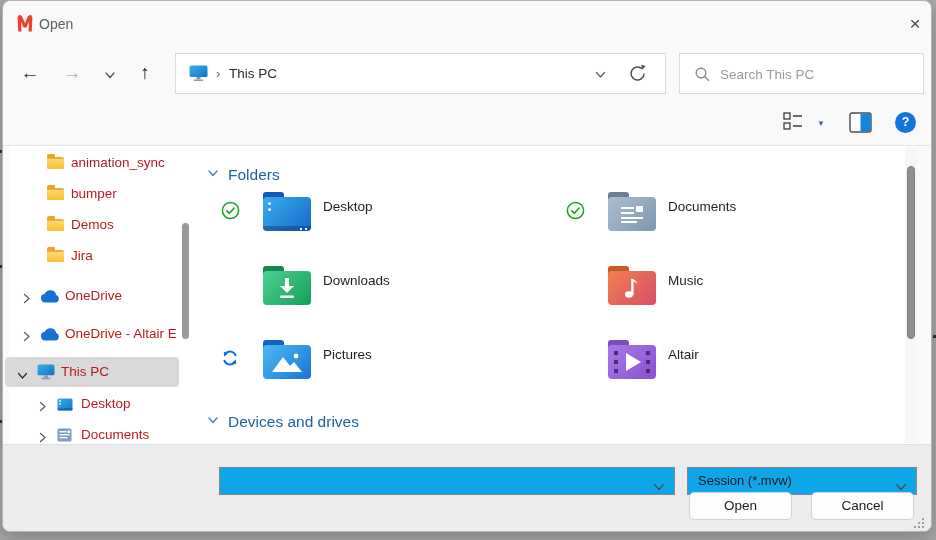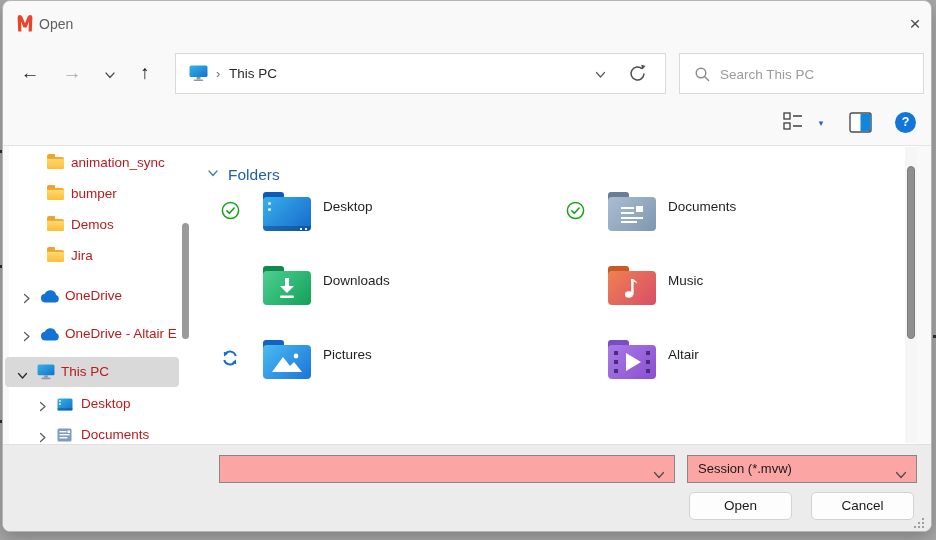--- a/index.html
+++ b/index.html
@@ -82,21 +82,21 @@
   .f-pictures .tab{background:#1263c4;} .f-pictures .body{background:linear-gradient(135deg,#4cbbf0,#1a74da);}
   .f-videos .tab{background:#7a4ec2;} .f-videos .body{background:linear-gradient(135deg,#a97ae8,#8a4fd0);}
   .dsk-dot{position:absolute;width:3px;height:3px;border-radius:50%;background:#fff;opacity:.9;}
   .dsk-strip{position:absolute;left:0;right:0;bottom:0;height:5px;background:rgba(8,44,96,.38);border-radius:0 0 4px 4px;}
   .dsk-strip i{position:absolute;right:4px;top:1.5px;width:2px;height:2px;background:#dff;display:block;}
   .main-scroll-track{position:absolute;left:902px;top:146px;width:12px;height:296px;background:#f6f6f6;}
   .main-scroll-thumb{position:absolute;left:904px;top:165px;width:8px;height:173px;background:#8f8f8f;border-radius:4px;border:1px solid #7c7c7c;box-sizing:border-box;}
   
   .footer{position:absolute;left:0;top:443px;width:100%;height:89px;background:#ececec;border-top:1px solid #e0e0e0;border-radius:0 0 8px 8px;box-sizing:border-box;}
   .fn-label{position:absolute;left:90px;top:10px;width:120px;text-align:right;font-size:13.5px;color:#1a1a1a;line-height:28px;}
-  .combo{position:absolute;background:#fca5a5;border:1px solid #868686;box-sizing:border-box;height:28px;top:10px;}
+  .combo{position:absolute;background:#0ea5e9;border:1px solid #868686;box-sizing:border-box;height:28px;top:22px;}
   .combo .chev{position:absolute;right:9px;top:10px;}
   .combo input{position:absolute;left:6px;top:2px;right:26px;height:22px;border:none;outline:none;background:transparent;font-family:"Liberation Sans",sans-serif;font-size:13px;}
   .combo .val{position:absolute;left:10px;top:0;height:26px;line-height:26px;font-size:13px;color:#1a1a1a;}
   .btn{position:absolute;top:47px;width:103px;height:28px;background:#fdfdfd;border:1px solid #d2d2d2;border-radius:5px;box-sizing:border-box;text-align:center;line-height:26px;font-size:13.5px;color:#1a1a1a;cursor:pointer;}
   .grip{position:absolute;right:7px;bottom:5px;width:10px;height:10px;}
   .grip i{position:absolute;width:2px;height:2px;background:#9f9f9f;display:block;}
 </style>
 </head>
 <body>
 
@@ -370,20 +370,25 @@
           <rect x="35" y="2" width="4" height="4" fill="#4a2d7a"></rect>
             <rect x="35" y="11" width="4" height="4" fill="#4a2d7a"></rect>
             <rect x="35" y="20" width="4" height="4" fill="#4a2d7a"></rect>
           <polygon points="15,4 30,13 15,22" fill="#fff"></polygon>
         </svg>
       </div>
     </div>
     <span class="tlabel">Altair</span>
   </div>
 
+  <div class="sect-head" style="top:409px;">
+    <svg width="12" height="12" viewBox="0 0 12 12">
+        <path d="M2 4 L6 8.5 L10 4" fill="none" stroke="#4a7ab5" stroke-width="1.3" stroke-linecap="round" stroke-linejoin="round"></path>
+      </svg><span>Devices and drives</span>
+  </div>
 
   <div class="main-scroll-track"></div>
   <div class="main-scroll-thumb"></div>
 
   <div class="footer">
     <div class="combo" style="left:216px;width:456px;">
       <input value="" style="">
       <span class="chev">
         <svg width="12" height="9" viewBox="0 0 12 9">
             <path d="M1.5 1.5 L6 6.5 L10.5 1.5" fill="none" stroke="#4c4c4c" stroke-width="1.2" stroke-linecap="round" stroke-linejoin="round"></path>

